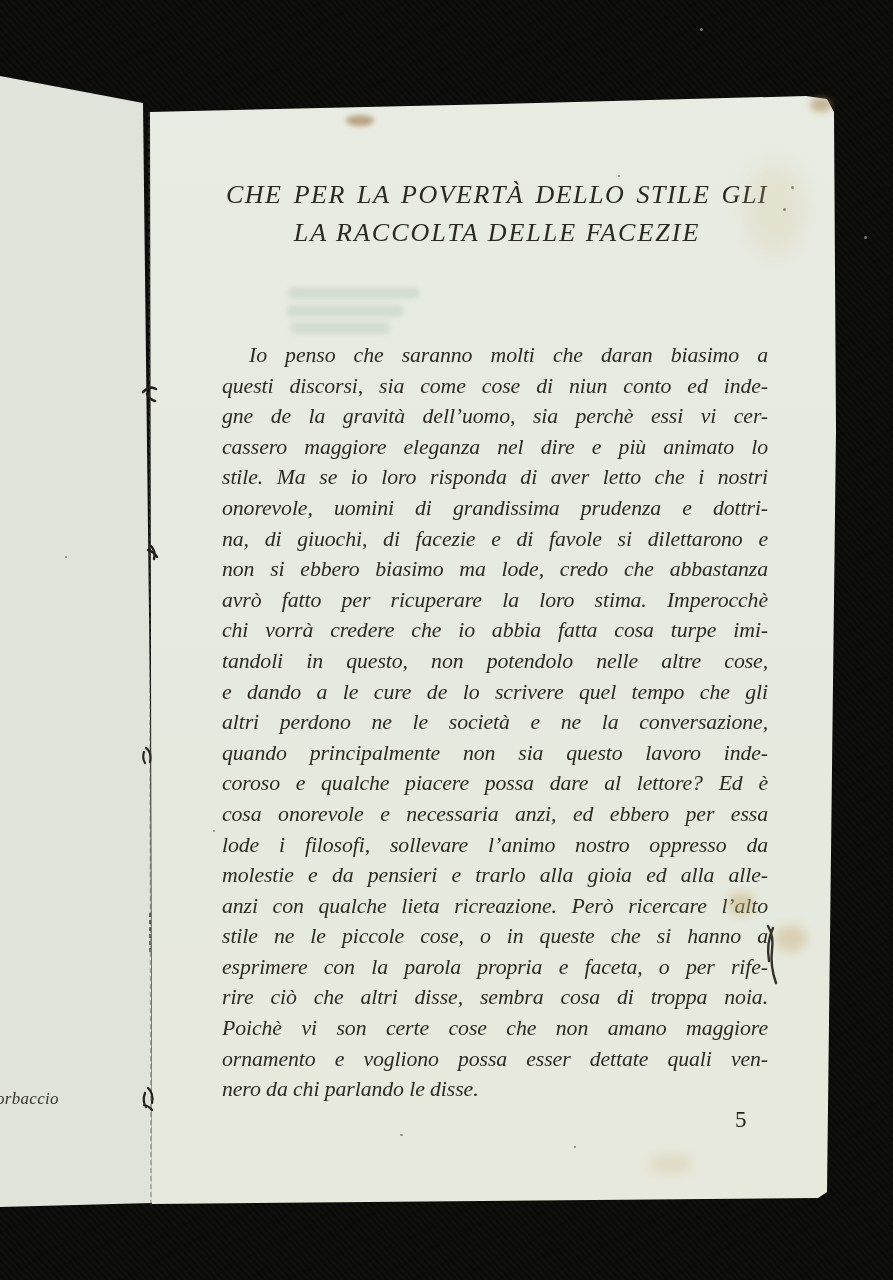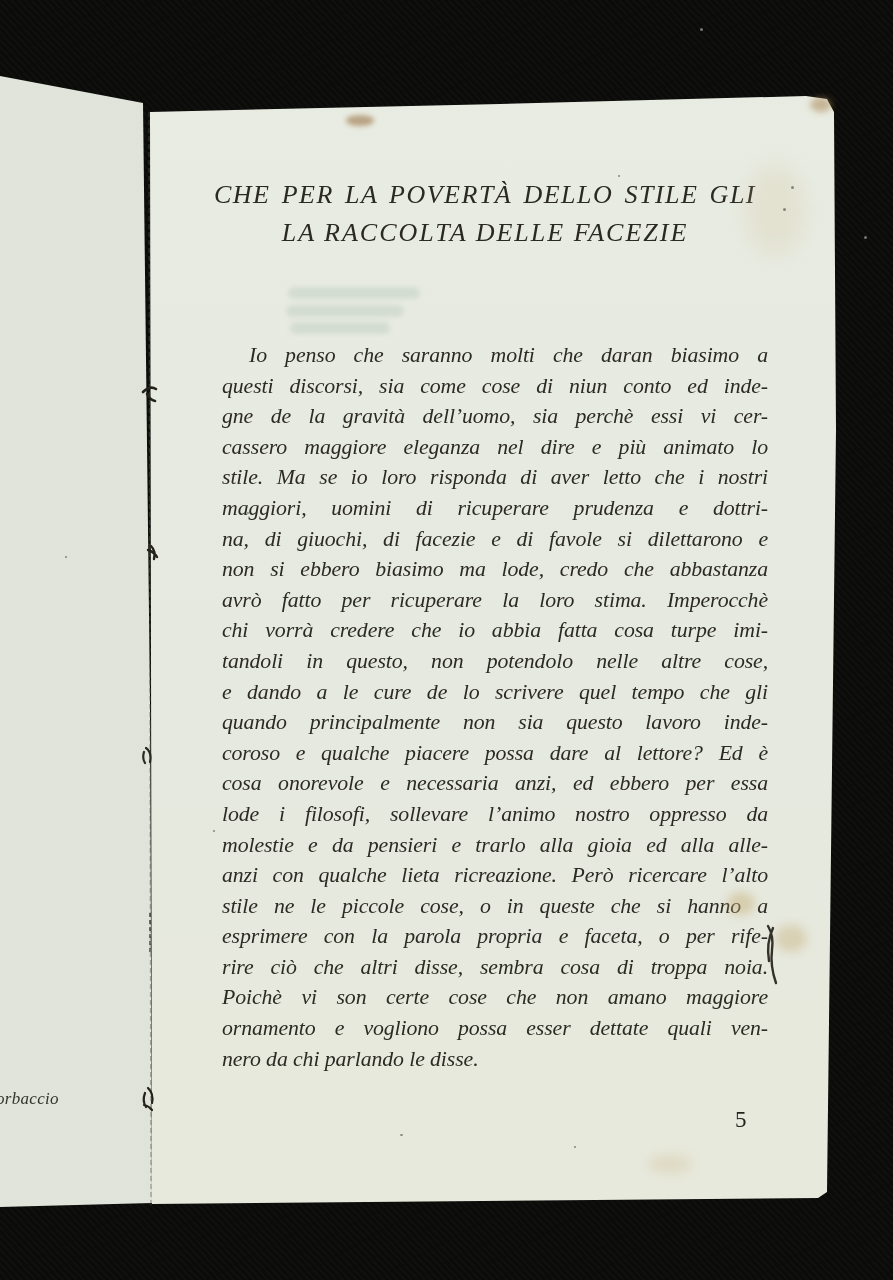--- a/index.html
+++ b/index.html
@@ -20,21 +20,21 @@
     clip-path: polygon(150px 112px, 500px 104px, 806px 96px, 827px 99px, 834px 112px, 836px 430px, 827px 1192px, 818px 1198px, 152px 1204px);
     background-image:
       linear-gradient(90deg, rgba(120,126,110,0.40) 0px, rgba(120,126,110,0.10) 26px, rgba(120,126,110,0) 52px),
       linear-gradient(270deg, rgba(205,196,164,0.55) 0px, rgba(205,196,164,0) 26px),
       linear-gradient(180deg, rgba(189,166,118,0.60) 0px, rgba(189,166,118,0) 9px),
       linear-gradient(0deg, rgba(186,174,140,0.45) 0px, rgba(186,174,140,0) 11px),
       linear-gradient(180deg, #e9ece2 0%, #e6e9df 55%, #e8e9dc 100%);
   }
   
   .heading {
-    position:absolute; left:214px; top:176px; width:542px;
+    position:absolute; left:226px; top:176px; width:542px;
     font-style:italic; font-size:26px; line-height:38px;
     letter-spacing:1.5px; color:#2b2a22;
   }
   .hl { text-align:justify; text-align-last:justify; }
   .hl.center { text-align:center; text-align-last:center; letter-spacing:2px; }
   .bodytext {
     position:absolute; left:222px; top:340px; width:546px;
     font-style:italic; font-size:21.8px; line-height:30.6px;
     letter-spacing:-0.1px; color:#2b2a23;
   }
@@ -85,27 +85,28 @@
     <div class="hl">CHE PER LA POVERTÀ DELLO STILE GLI</div>
     <div class="hl center">LA RACCOLTA DELLE FACEZIE</div>
   </div>
 
   <div class="bodytext">
     <div class="bl first">Io penso che saranno molti che daran biasimo a</div>
     <div class="bl">questi discorsi, sia come cose di niun conto ed inde-</div>
     <div class="bl">gne de la gravità dell’uomo, sia perchè essi vi cer-</div>
     <div class="bl">cassero maggiore eleganza nel dire e più animato lo</div>
     <div class="bl">stile. Ma se io loro risponda di aver letto che i nostri</div>
-    <div class="bl">maggiori, uomini di ricuperare prudenza e dottri-</div>
+    <div class="bl">onorevole, uomini di grandissima prudenza e dottri-</div>
     <div class="bl">na, di giuochi, di facezie e di favole si dilettarono e</div>
     <div class="bl">non si ebbero biasimo ma lode, credo che abbastanza</div>
     <div class="bl">avrò fatto per ricuperare la loro stima. Imperocchè</div>
     <div class="bl">chi vorrà credere che io abbia fatta cosa turpe imi-</div>
     <div class="bl">tandoli in questo, non potendolo nelle altre cose,</div>
     <div class="bl">e dando a le cure de lo scrivere quel tempo che gli</div>
+    <div class="bl">altri perdono ne le società e ne la conversazione,</div>
     <div class="bl">quando principalmente non sia questo lavoro inde-</div>
     <div class="bl">coroso e qualche piacere possa dare al lettore? Ed è</div>
     <div class="bl">cosa onorevole e necessaria anzi, ed ebbero per essa</div>
     <div class="bl">lode i filosofi, sollevare l’animo nostro oppresso da</div>
     <div class="bl">molestie e da pensieri e trarlo alla gioia ed alla alle-</div>
     <div class="bl">anzi con qualche lieta ricreazione. Però ricercare l’alto</div>
     <div class="bl">stile ne le piccole cose, o in queste che si hanno a</div>
     <div class="bl">esprimere con la parola propria e faceta, o per rife-</div>
     <div class="bl">rire ciò che altri disse, sembra cosa di troppa noia.</div>
     <div class="bl">Poichè vi son certe cose che non amano maggiore</div>

